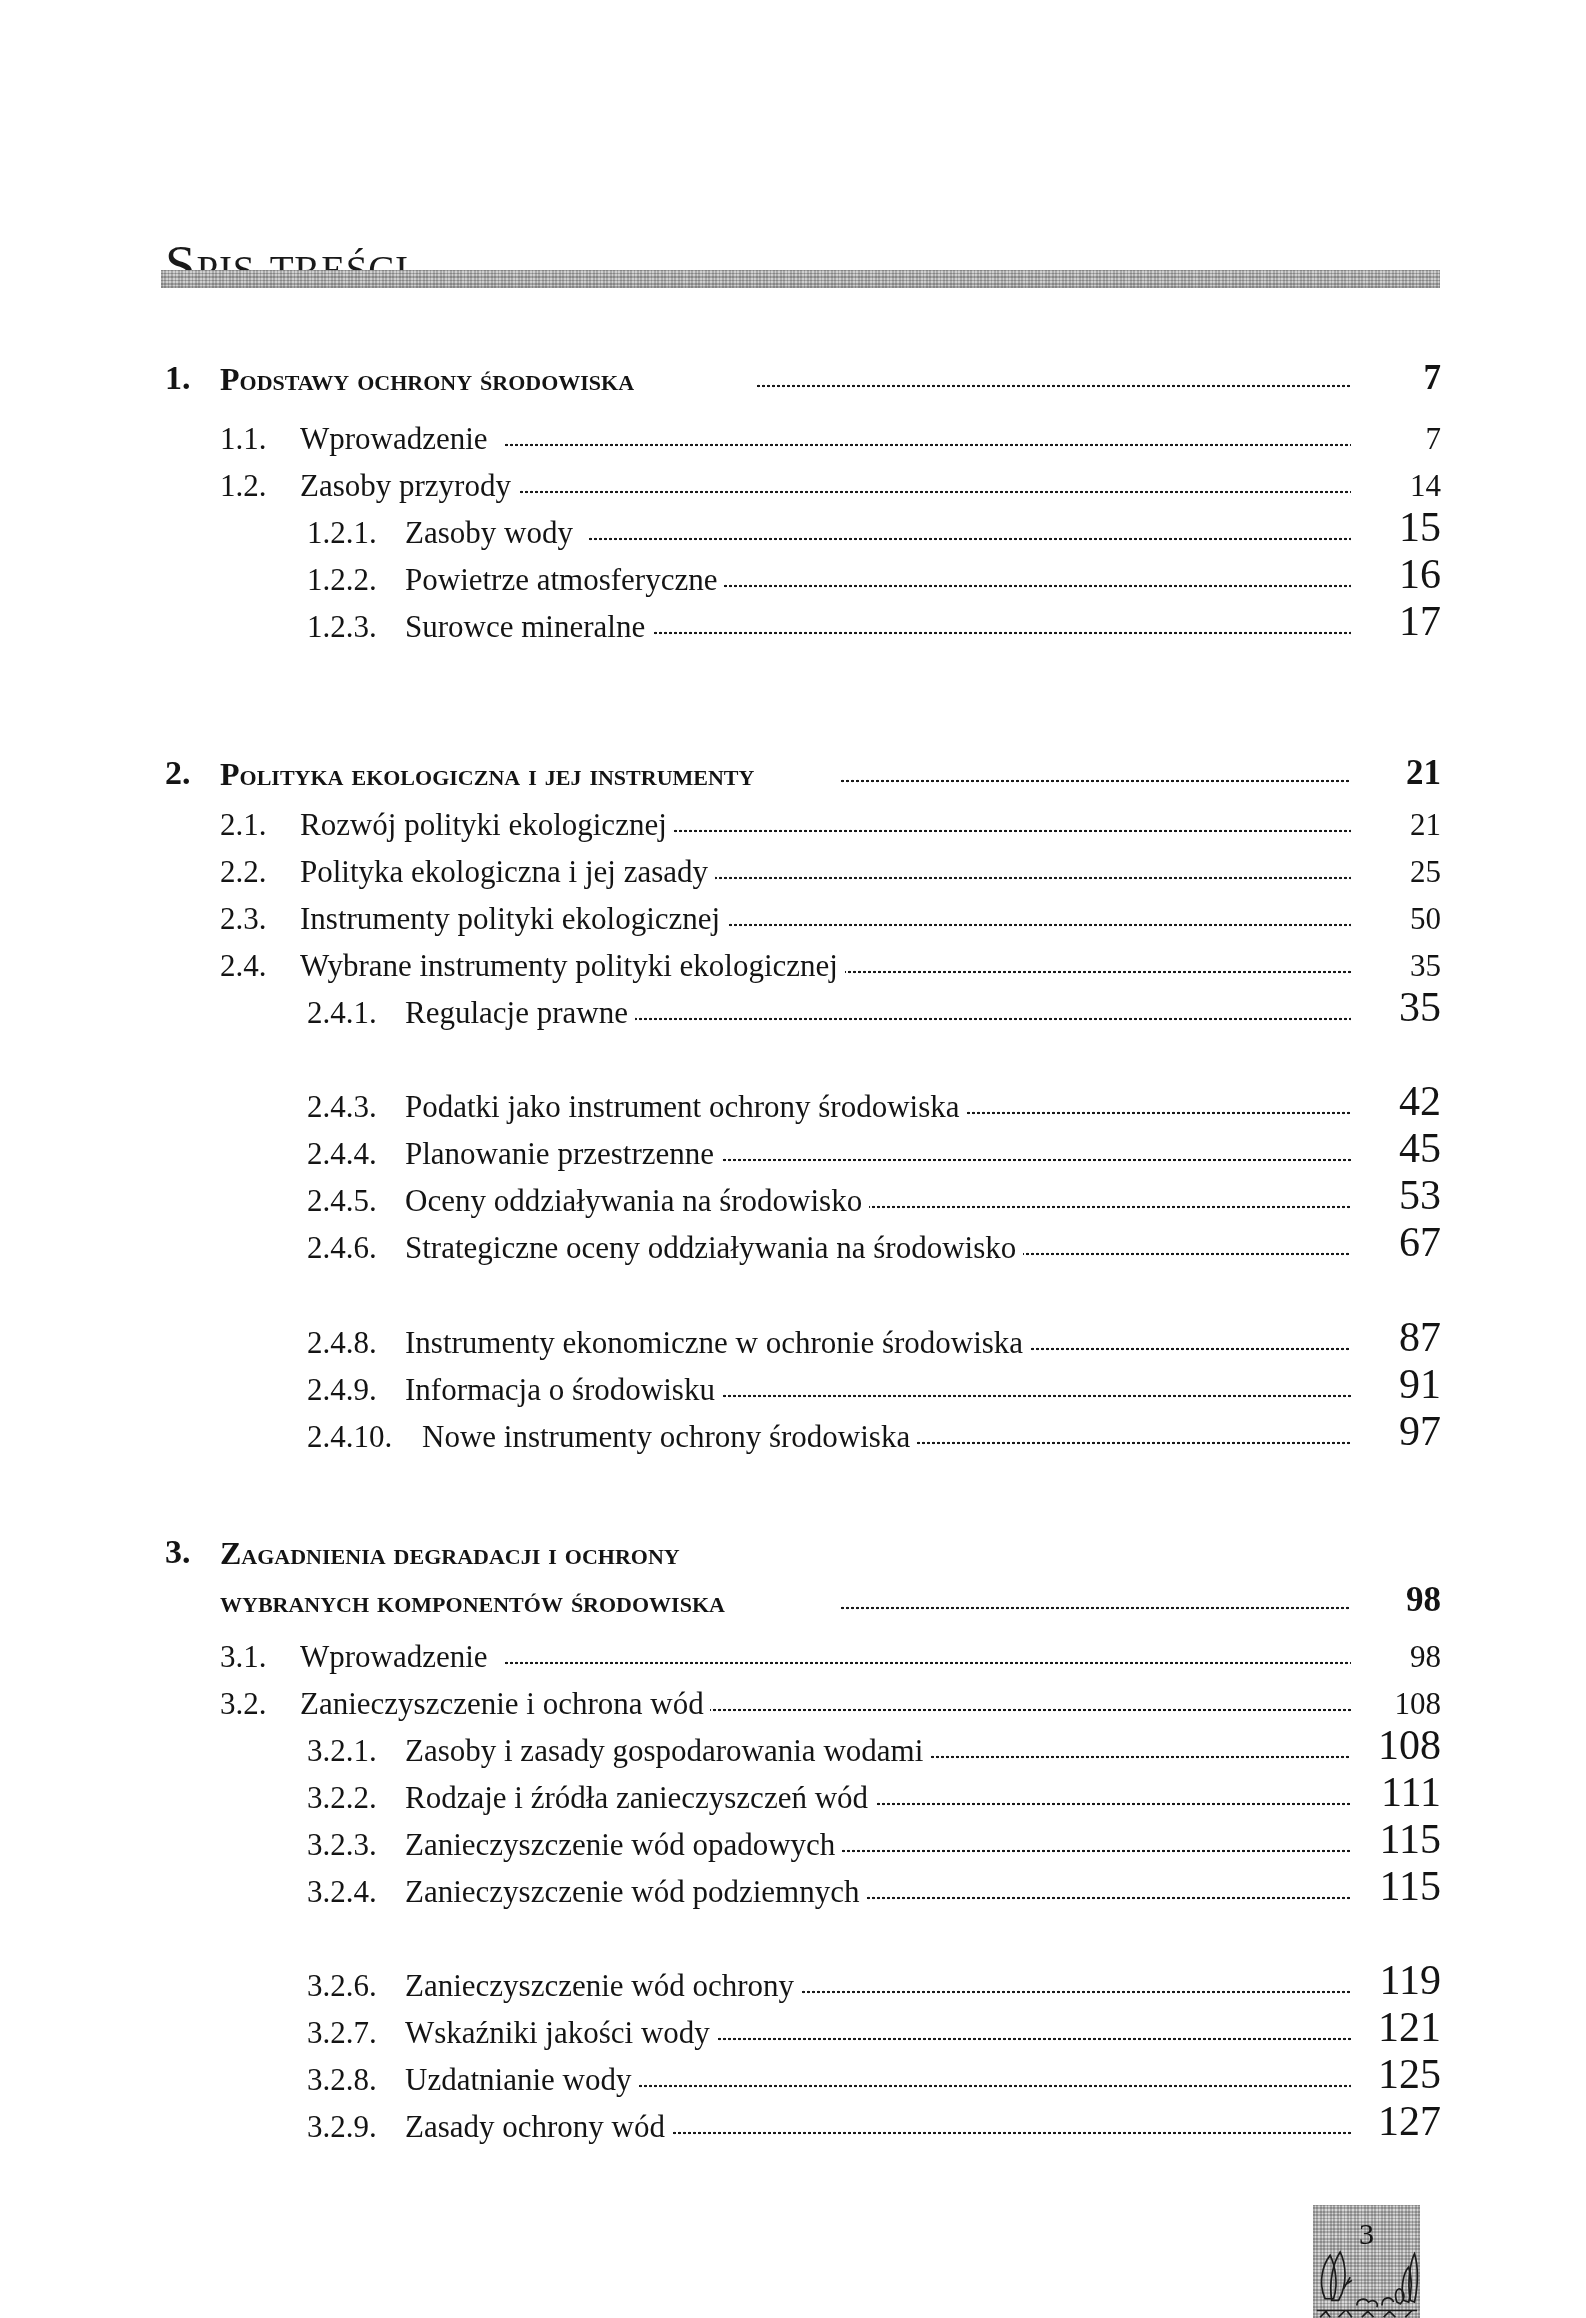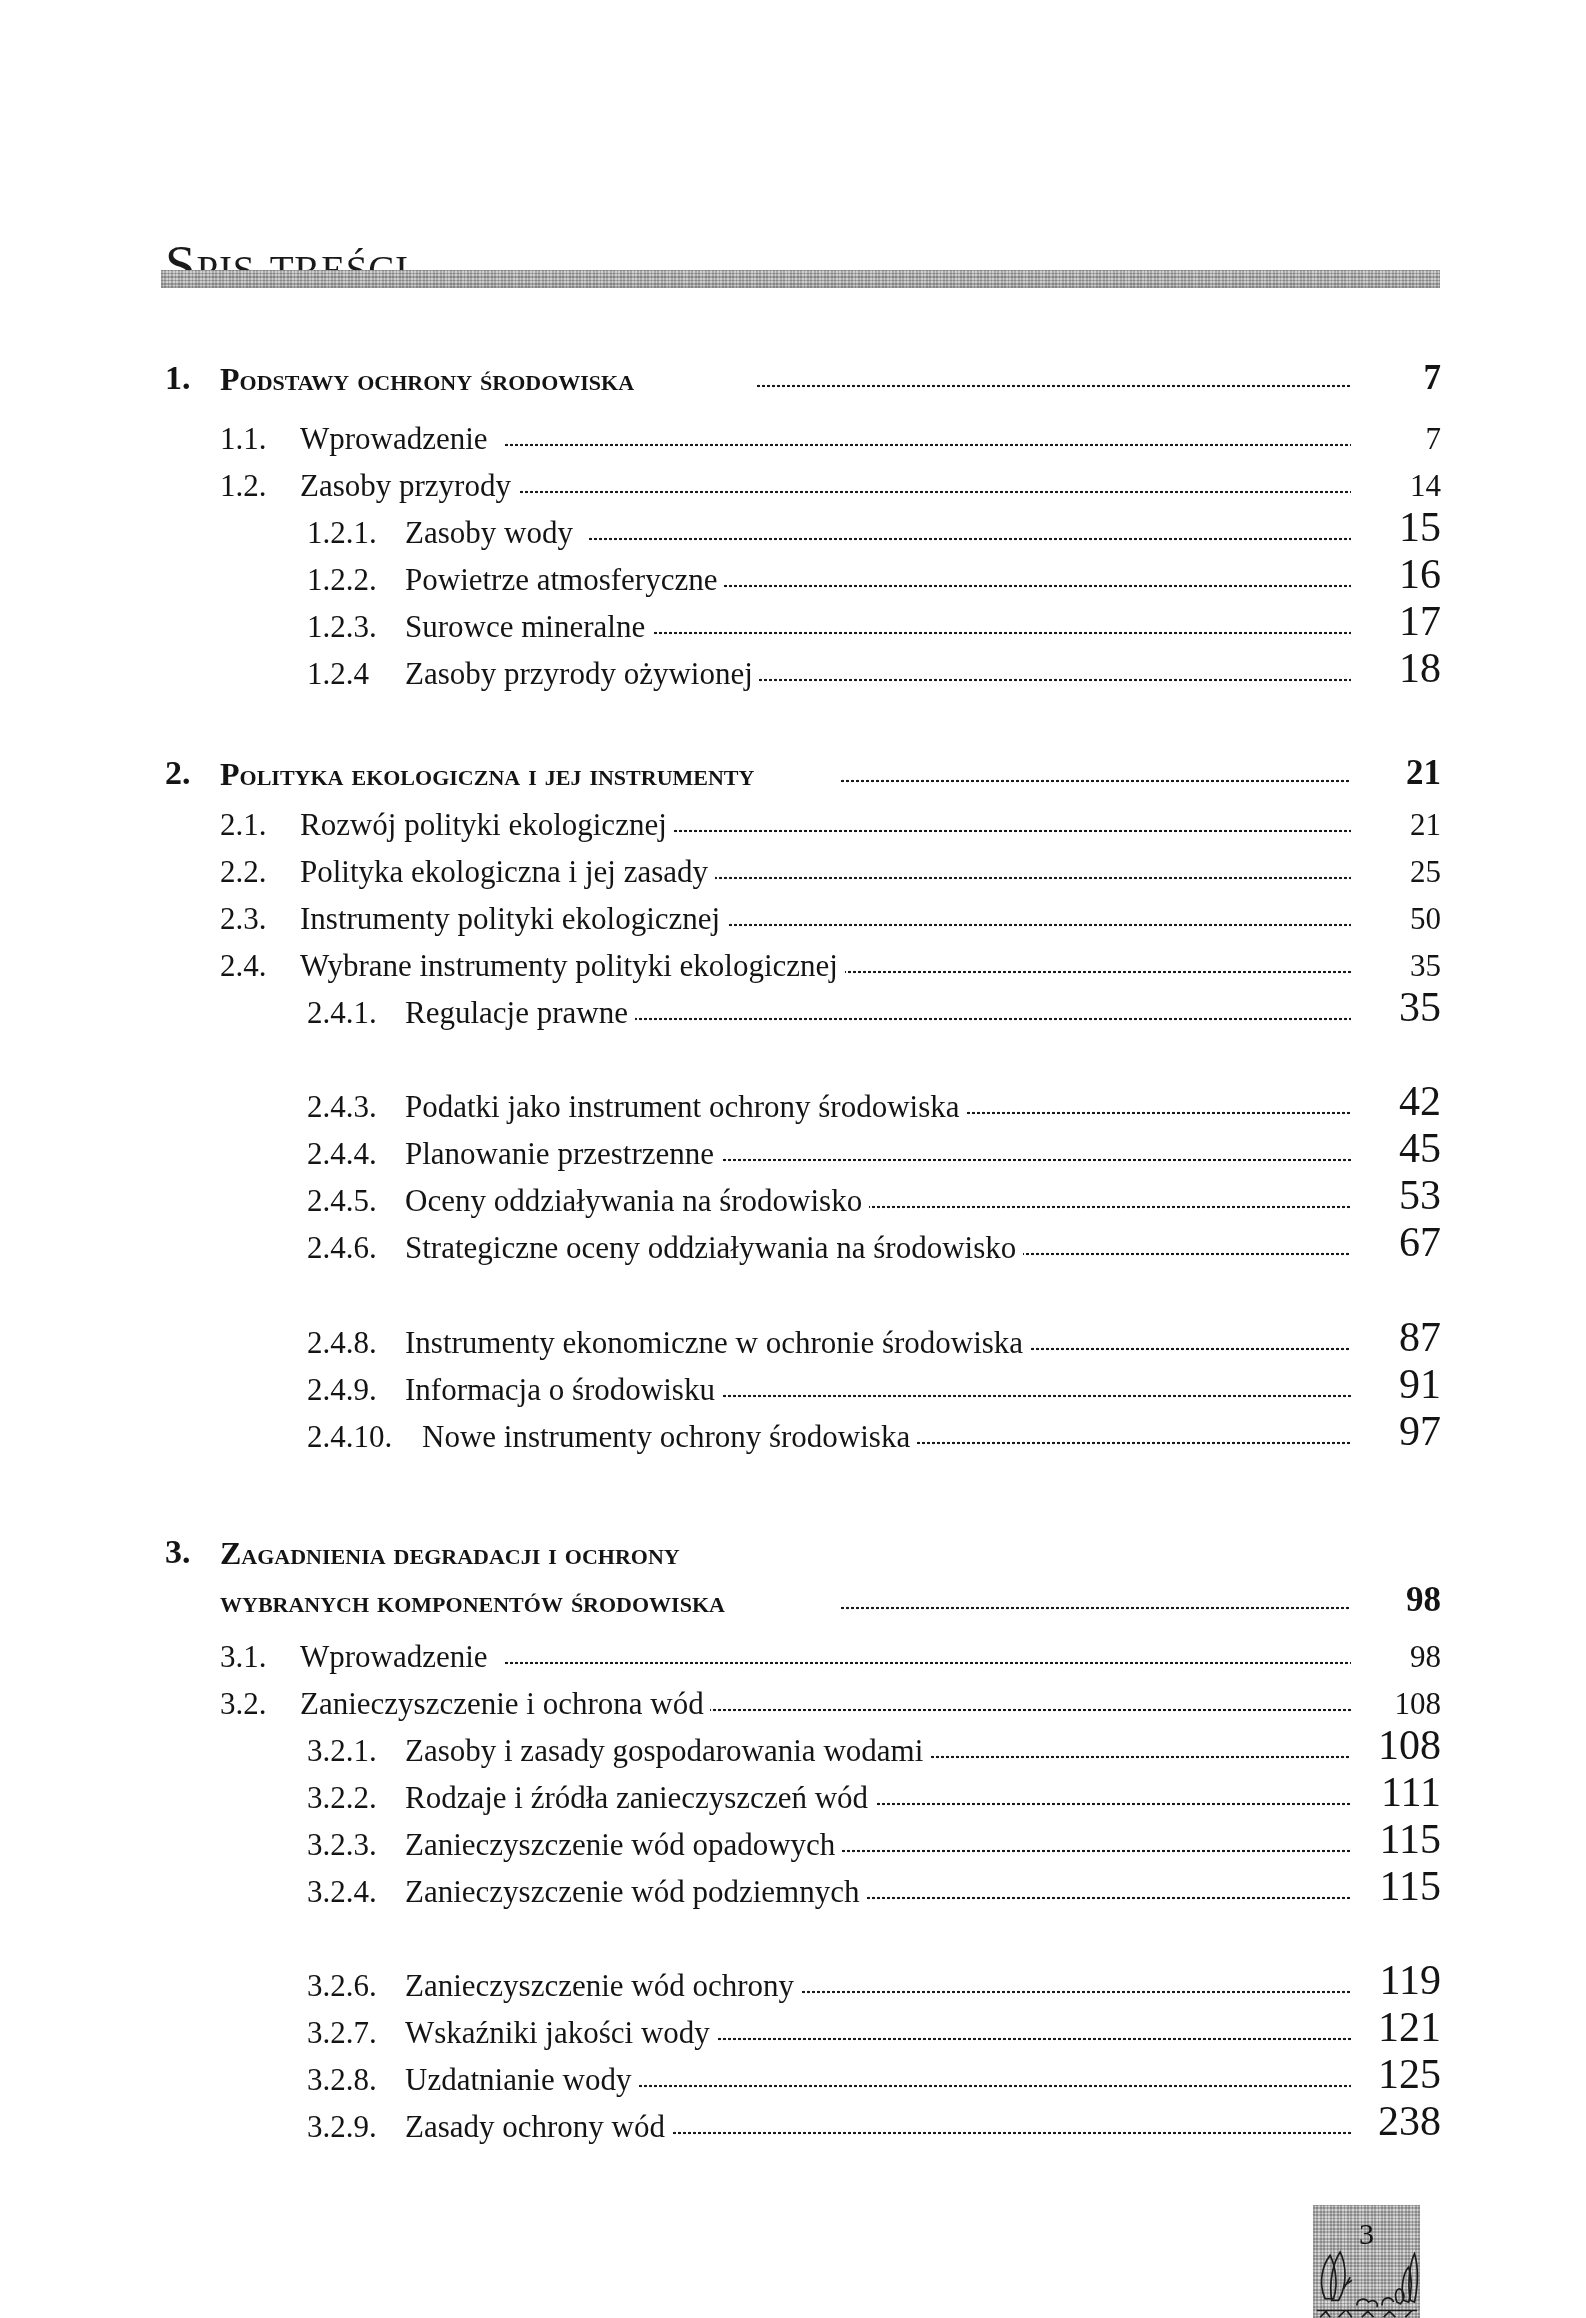--- a/index.html
+++ b/index.html
@@ -108,26 +108,20 @@
     <span class="leader" style="left:588px"></span>
     <span class="label">Powietrze atmosferyczne</span>
     <span class="page">16</span>
   </div>
   <div class="row l3" style="top:595px">
     <span class="num">1.2.3.</span>
     <span class="leader" style="left:588px"></span>
     <span class="label">Surowce mineralne</span>
     <span class="page">17</span>
   </div>
-  <div class="row l3" style="top:642px">
-    <span class="num">1.2.4</span>
-    <span class="leader" style="left:588px"></span>
-    <span class="label">Zasoby przyrody ożywionej</span>
-    <span class="page">18</span>
-  </div>
 
   <div class="row l1" style="top:743px">
     <span class="num">2.</span>
     <span class="leader" style="left:840px"></span>
     <span class="label">Polityka ekologiczna i jej instrumenty</span>
     <span class="page">21</span>
   </div>
   <div class="row l2" style="top:793px">
     <span class="num">2.1.</span>
     <span class="leader" style="left:588px"></span>
@@ -261,21 +255,21 @@
   <div class="row l3" style="top:2048px">
     <span class="num">3.2.8.</span>
     <span class="leader" style="left:588px"></span>
     <span class="label">Uzdatnianie wody</span>
     <span class="page">125</span>
   </div>
   <div class="row l3" style="top:2095px">
     <span class="num">3.2.9.</span>
     <span class="leader" style="left:672px"></span>
     <span class="label">Zasady ochrony wód</span>
-    <span class="page">238</span>
+    <span class="page">127</span>
   </div>
 </div>
 
 <div class="page-badge">
   <span class="page-num">3</span>
   <svg width="107" height="71" viewBox="0 0 127 85">
     <g fill="none" stroke="#1a1a1a" stroke-width="2">
       <path d="M14 62 C6 45 10 22 20 10 C26 22 30 45 24 62 Z"></path>
       <path d="M22 64 C18 42 24 18 32 6 C40 22 40 48 30 64 Z"></path>
       <path d="M36 50 L44 36 M40 44 L46 40"></path>

